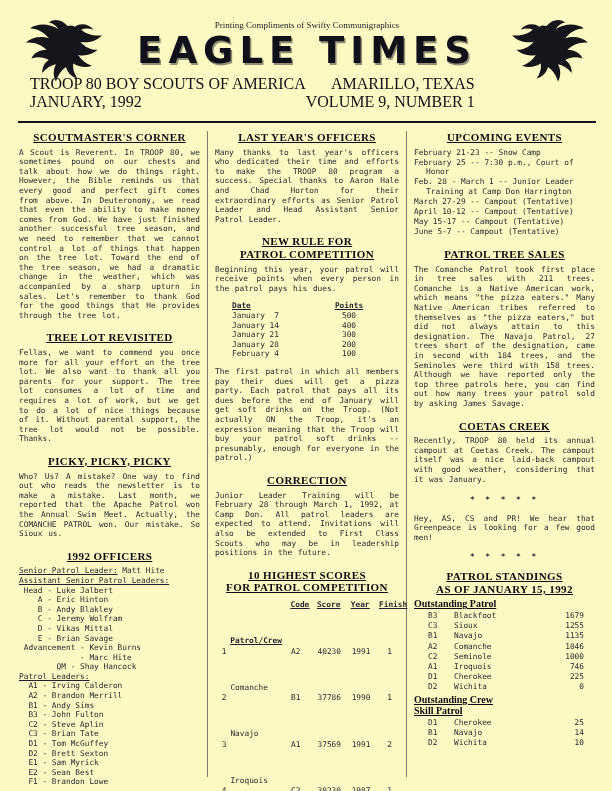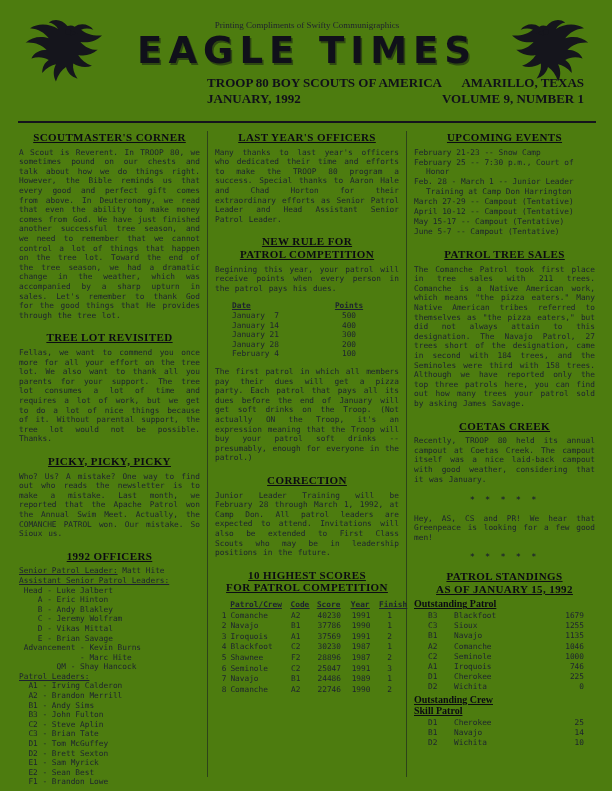--- a/index.html
+++ b/index.html
@@ -16,22 +16,22 @@
 
   
   .masthead{position:relative;text-align:center;height:100px;}
   .tagline{font-family:"Liberation Serif", serif;font-size:9px;color:#21242e;padding-top:6px;}
   .paper-title{font-family:"DejaVu Sans", sans-serif;font-weight:900;font-size:37px;
         letter-spacing:6px;color:#10101a;line-height:1.05;margin-top:2px;
         text-shadow:1.5px 1.5px 0 rgba(10,10,20,.45);}
   .eagle{position:absolute;top:2px;width:88px;height:72px;}
   .eagle.left{left:10px;}
   .eagle.right{right:10px;transform:scaleX(-1);}
-  .mast-row{display:flex;justify-content:flex-end;align-items:flex-end;
-        font-family:"Liberation Serif", serif;font-weight:bold;font-size:13px;
+  .mast-row{display:flex;justify-content:flex-start;align-items:flex-end;
+        font-family:"Liberation Serif", serif;font-weight:normal;font-size:16px;
         color:#10101a;padding:4px 18px 0 18px;text-align:left;}
   .mast-right{text-align:right;}
   .rule{border:none;border-top:2.5px solid #14141c;margin:7px 6px 0 6px;}
 
   
   .columns{display:flex;margin-top:8px;height:646px;}
   .col{padding:0 7px;font-size:7.8px;line-height:9.6px;}
   .col1{width:196px;}
   .col2{width:200px;border-left:1px solid rgba(20,20,35,.55);border-right:1px solid rgba(20,20,35,.55);}
   .col3{width:196px;}
@@ -51,21 +51,21 @@
   .dues{width:150px;margin:8px auto 8px auto;}
   .dues .drow{display:flex;}
   .dues .d-date{width:92px;}
   .dues .d-pts{width:50px;text-align:center;}
   .dues .dhead span{text-decoration:underline;font-weight:bold;}
 
   
   .hs{margin-top:6px;}
   .hs .hrow{display:flex;line-height:10.6px;}
   .hs .c-rank{width:16px;text-align:right;padding-right:4px;}
-  .hs .c-name{width:64px;}
+  .hs .c-name{width:64px;margin-top:36px;}
   .hs .c-code{width:28px;}
   .hs .c-score{width:36px;}
   .hs .c-year{width:30px;}
   .hs .c-fin{width:20px;text-align:center;}
   .hs .hhead span{text-decoration:underline;font-weight:bold;}
 
   
   .events div{padding-left:12px;text-indent:-12px;margin-bottom:.5px;}
 
   
@@ -75,21 +75,21 @@
   .grp-title{font-family:"Liberation Serif", serif;font-weight:bold;font-size:10px;
      color:var(--heading);text-decoration:underline;margin:2px 0 2px 0;}
   .stand .srow{display:flex;line-height:10.2px;padding-left:14px;}
   .stand .s-code{width:26px;}
   .stand .s-name{width:92px;}
   .stand .s-pts{width:38px;text-align:right;}
 </style>
 </head>
 <body style="color: rgb(29, 34, 48);">
 
-<div class="page" style="background: #4d7c0f;">
+<div class="page" style="background: #fef9c3;">
 
   <div class="masthead">
     <span class="eagle left">
       <svg viewBox="0 0 120 100" width="88" height="72">
         <path fill="#15151c" d="M62 14 C55 5 44 3 36 9 C42 10 46 13 49 18 C38 11 22 9 10 17 C22 18 30 23 36 31 C26 27 12 29 4 37 C16 36 26 40 33 47 C24 47 16 51 12 59 C21 56 29 57 36 61 C30 65 27 71 27 79 C33 72 40 68 46 67 C42 75 42 83 46 91 C49 82 54 75 60 71 C62 79 68 85 76 87 C71 80 69 73 70 66 C78 71 88 72 96 69 C88 66 81 61 77 54 C86 56 96 54 104 47 C94 47 86 43 80 36 C90 38 102 35 110 27 C98 28 88 25 81 19 C86 17 92 17 98 19 C92 11 80 9 72 15 C69 13 66 13 62 14 Z"></path>
         <circle cx="63" cy="22" r="4" fill="#15151c"></circle>
         <path fill="#15151c" d="M66 20 L76 24 L66 27 Z"></path>
       </svg>
     </span>
     <span class="eagle right">

